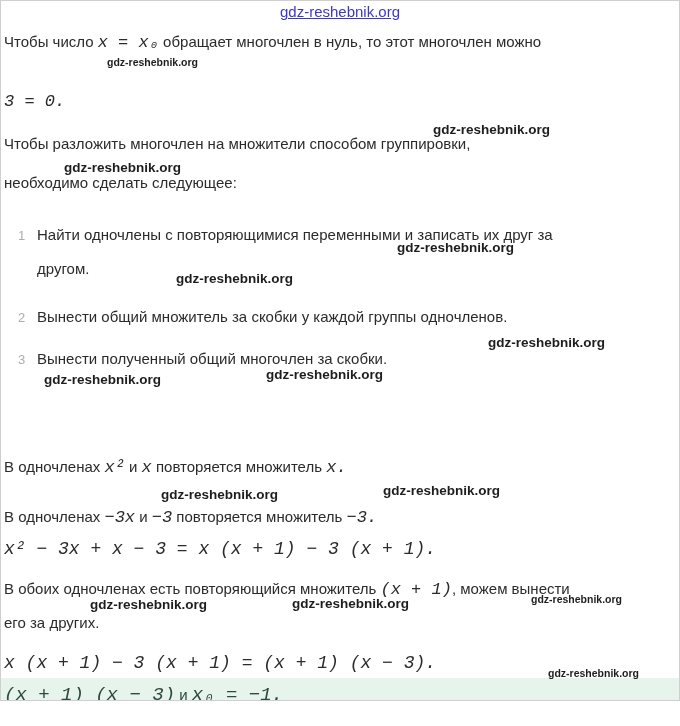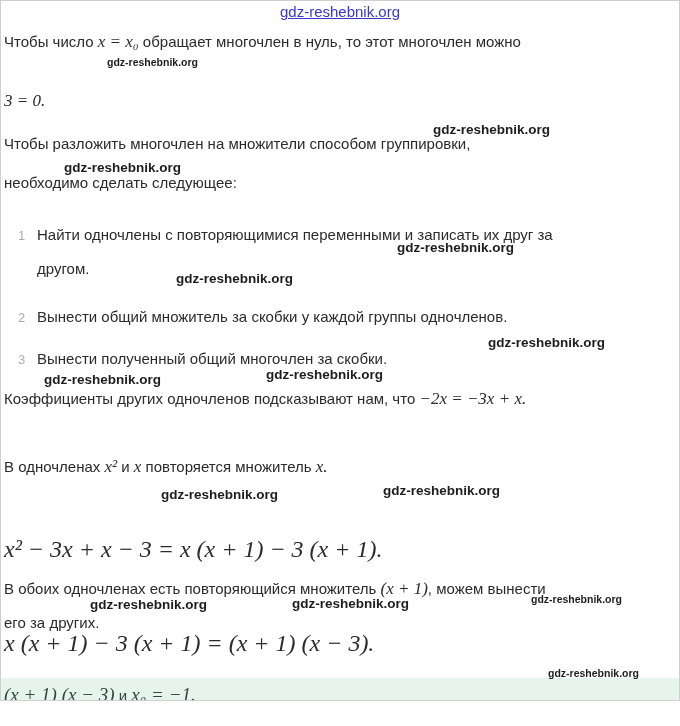--- a/index.html
+++ b/index.html
@@ -17,25 +17,25 @@
     position:absolute;top:2px;left:50%;transform:translateX(-50%);
     font-size:15px;color:#3c35d2;text-decoration:underline;
     font-family:"Liberation Sans",sans-serif;z-index:6;white-space:nowrap;
   }
   .line{
     position:absolute;left:3px;white-space:nowrap;
     font-size:15px;line-height:20px;color:#2b2b2b;z-index:2;
   }
   .line .txt{font-family:"Liberation Sans",sans-serif;}
   .math{
-    font-family:Liberation Serif, serif;
+    font-family:Liberation Mono, monospace;
     font-style:italic;
     font-size:17px;
   }
-  .eq .math{font-size:24px;text-align:center;}
+  .eq .math{font-size:18px;text-align:center;}
   .list-row{
     position:absolute;left:17px;display:flex;gap:10px;
     font-size:15px;line-height:20px;white-space:nowrap;z-index:2;
   }
   .num{
     width:9px;color:#adadad;font-size:13px;padding-top:1px;flex:0 0 auto;
   }
   .cont{left:36px;}
   .wm{
     position:absolute;z-index:5;font-weight:700;color:#1d1d1d;
@@ -76,26 +76,26 @@
   <div class="list-row" style="top:306px">
     <span class="num">2</span>
     <span class="li-body"><span class="txt">Вынести общий множитель за скобки у каждой группы одночленов.</span></span>
   </div>
 
   <div class="list-row" style="top:348px">
     <span class="num">3</span>
     <span class="li-body"><span class="txt">Вынести полученный общий многочлен за скобки.</span></span>
   </div>
 
-  <div class="line" style="top:388px"><span class="txt">Коэффициенты других одночленов подсказывают нам, что </span><span class="math">−2x = −3x + x.</span></div>
   <div class="line" style="top:456px"><span class="txt">В одночленах </span><span class="math">x²</span><span class="txt"> и </span><span class="math">x</span><span class="txt"> повторяется множитель </span><span class="math">x.</span></div>
+  <div class="line" style="top:506px"><span class="txt">В одночленах </span><span class="math">−3x</span><span class="txt"> и </span><span class="math">−3</span><span class="txt"> повторяется множитель </span><span class="math">−3.</span></div>
   <div class="line eq" style="top:538px"><span class="math">x² − 3x + x − 3 = x (x + 1) − 3 (x + 1).</span></div>
   <div class="line" style="top:578px"><span class="txt">В обоих одночленах есть повторяющийся множитель </span><span class="math">(x + 1)</span><span class="txt">, можем вынести</span></div>
   <div class="line" style="top:612px"><span class="txt">его за других.</span></div>
-  <div class="line eq" style="top:632px"><span class="math">x (x + 1) − 3 (x + 1) = (x + 1) (x − 3).</span></div>
+  <div class="line eq" style="top:652px"><span class="math">x (x + 1) − 3 (x + 1) = (x + 1) (x − 3).</span></div>
 
   <div class="answer-band">
     <div class="answer-text"><span class="math">(x + 1) (x − 3)</span><span class="txt"> и </span><span class="math">x₀ = −1.</span></div>
   </div>
 
   <div class="bottom-bar"></div>
 
   <span class="wm wm-sm" style="left:106px;top:55px">gdz-reshebnik.org</span>
   <span class="wm wm-md" style="left:432px;top:121px">gdz-reshebnik.org</span>
   <span class="wm wm-md" style="left:63px;top:159px">gdz-reshebnik.org</span>

